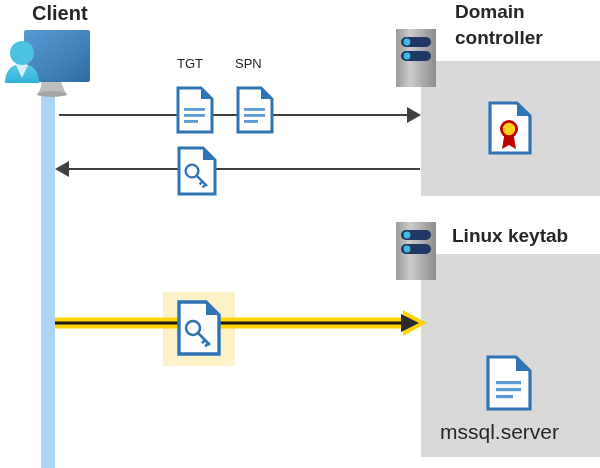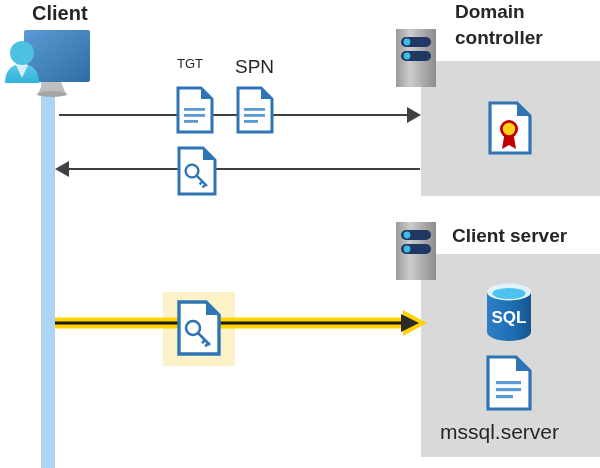--- a/index.html
+++ b/index.html
@@ -94,52 +94,37 @@
         </linearGradient>
       </defs>
       <rect x="0" y="0" width="40" height="58" fill="url(#srv2)"></rect>
       <rect x="5" y="8" width="30" height="10" rx="5" fill="#1f3864"></rect>
       <circle cx="11" cy="13" r="3.4" fill="#3fbbe8"></circle>
       <rect x="5" y="22" width="30" height="10" rx="5" fill="#1f3864"></rect>
       <circle cx="11" cy="27" r="3.4" fill="#3fbbe8"></circle>
     </svg>
   </div>
 
-  <div class="lbl bold" style="left:452px;top:225px;font-size:19px;">Client server</div>
-
-  <div class="abs" style="left:481px;top:281px;width:56px;height:62px;">
-    <svg width="56" height="62" viewBox="0 0 56 62">
-      <defs>
-        <linearGradient id="sqlg" x1="0" y1="0" x2="1" y2="0">
-          <stop offset="0%" stop-color="#2c7fc4"></stop>
-          <stop offset="55%" stop-color="#1f6fb5"></stop>
-          <stop offset="100%" stop-color="#14558f"></stop>
-        </linearGradient>
-      </defs>
-      <path d="M6 11 V51 C6 56 16 60 28 60 C40 60 50 56 50 51 V11 Z" fill="url(#sqlg)"></path>
-      <ellipse cx="28" cy="11" rx="22" ry="8.5" fill="#dff3fb"></ellipse>
-      <ellipse cx="28" cy="12.5" rx="16.5" ry="5.5" fill="#4fc3ef"></ellipse>
-      <text x="28" y="42" font-family="Liberation Sans, sans-serif" font-size="17" font-weight="bold" fill="#ffffff" text-anchor="middle">SQL</text>
-    </svg>
-  </div>
+  <div class="lbl bold" style="left:452px;top:225px;font-size:19px;">Linux keytab</div>
+
 
   <div class="abs" style="left:486px;top:355px;width:46px;height:56px;">
     <svg width="46" height="56" viewBox="0 0 46 56">
       <path d="M2 2 H30 L44 16 V54 H2 Z" fill="#ffffff" stroke="#2e75b6" stroke-width="3.2" stroke-linejoin="miter"></path>
       <path d="M30 2 L44 16 H30 Z" fill="#2e75b6"></path>
       <rect x="10" y="26" width="25" height="3.2" fill="#5b9bd5"></rect>
       <rect x="10" y="33" width="25" height="3.2" fill="#5b9bd5"></rect>
       <rect x="10" y="40" width="17" height="3.2" fill="#5b9bd5"></rect>
     </svg>
   </div>
 
   <div class="lbl" style="left:440px;top:420px;font-size:21px;">mssql.server</div>
 
   <div class="lbl" style="left:177px;top:56px;font-size:13px;">TGT</div>
-  <div class="lbl" style="left:235px;top:56px;font-size:19px;">SPN</div>
+  <div class="lbl" style="left:235px;top:56px;font-size:13px;">SPN</div>
 
   <div class="abs" style="left:55px;top:104px;width:365px;height:22px;">
     <svg width="365" height="22" viewBox="0 0 365 22">
       <line x1="4" y1="11" x2="352" y2="11" stroke="#404040" stroke-width="2"></line>
       <path d="M352 3 L366 11 L352 19 Z" fill="#404040"></path>
     </svg>
   </div>
 
   <div class="abs" style="left:176px;top:86px;width:38px;height:48px;">
     <svg width="38" height="48" viewBox="0 0 38 48">

